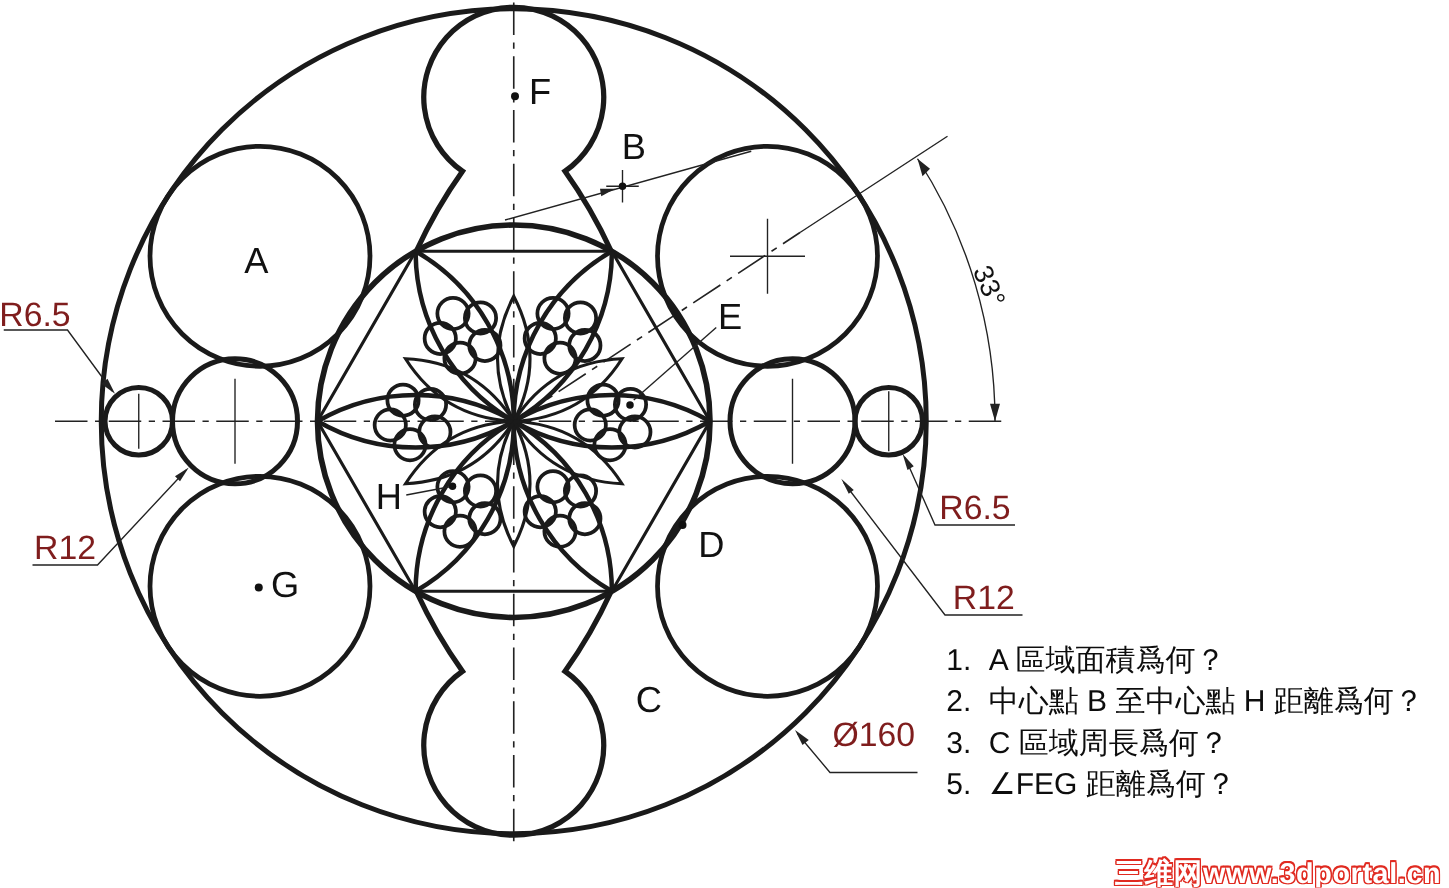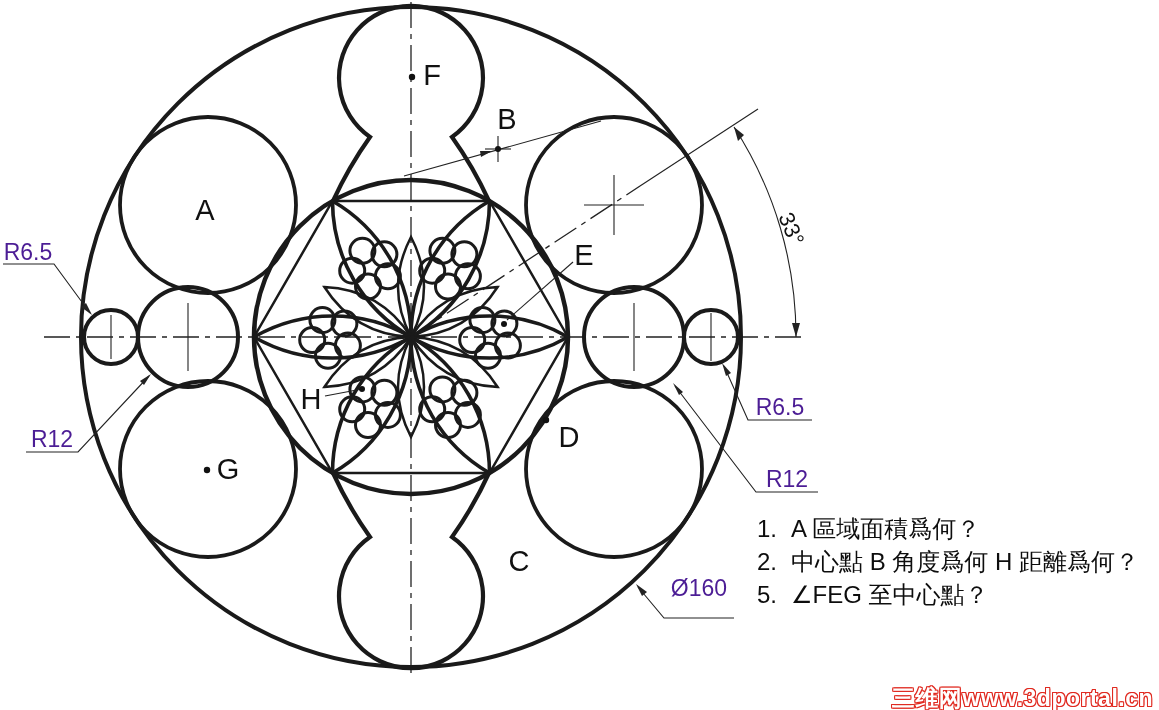--- a/index.html
+++ b/index.html
@@ -14,21 +14,21 @@
   svg .cl  { stroke:#222; fill:none; stroke-width:1.3; stroke-dasharray:26 6 5 6; }
   svg .thin{ stroke:#222; fill:none; stroke-width:1.1; }
   svg .arr { fill:#222; stroke:none; }
   svg .dot { fill:#111; stroke:none; }
   .pt-label {
     position:absolute; transform:translate(-50%,-50%);
     font-size:29px; color:#111; white-space:nowrap; font-weight:400;
   }
   .dim-label {
     position:absolute; transform:translate(-50%,-50%);
-    font-size:23px; color:#4c1d95; white-space:nowrap;
+    font-size:27px; color:#7f1d1d; white-space:nowrap;
   }
   .angle-label {
     position:absolute; transform:translate(-50%,-50%) rotate(67deg);
     font-size:22px; color:#111; white-space:nowrap;
   }
   #questions {
     position:absolute; left:757px; top:512px; width:402px;
     font-size:24px; color:#0d0d0d; line-height:33px;
   }
   #questions .q { white-space:nowrap; }
@@ -192,18 +192,19 @@
 
   <span class="dim-label" style="left:28px;top:252px">R6.5</span>
   <span class="dim-label" style="left:52px;top:439px">R12</span>
   <span class="dim-label" style="left:780px;top:407px">R6.5</span>
   <span class="dim-label" style="left:787px;top:479px">R12</span>
   <span class="dim-label" style="left:699px;top:588px">Ø160</span>
   <span class="angle-label" style="left:791px;top:229px">33°</span>
 
   <div id="questions">
     <div class="q"><span class="qn">1.</span><span>A 區域面積爲何？</span></div>
-    <div class="q"><span class="qn">2.</span><span>中心點 B 角度爲何 H 距離爲何？</span></div>
-    <div class="q"><span class="qn">5.</span><span>∠FEG 至中心點？</span></div>
+    <div class="q"><span class="qn">2.</span><span>中心點 B 至中心點 H 距離爲何？</span></div>
+    <div class="q"><span class="qn">3.</span><span>C 區域周長爲何？</span></div>
+    <div class="q"><span class="qn">5.</span><span>∠FEG 距離爲何？</span></div>
   </div>
 
   <div id="watermark">三维网www.3dportal.cn</div>
 </div>
 
 </body></html>

